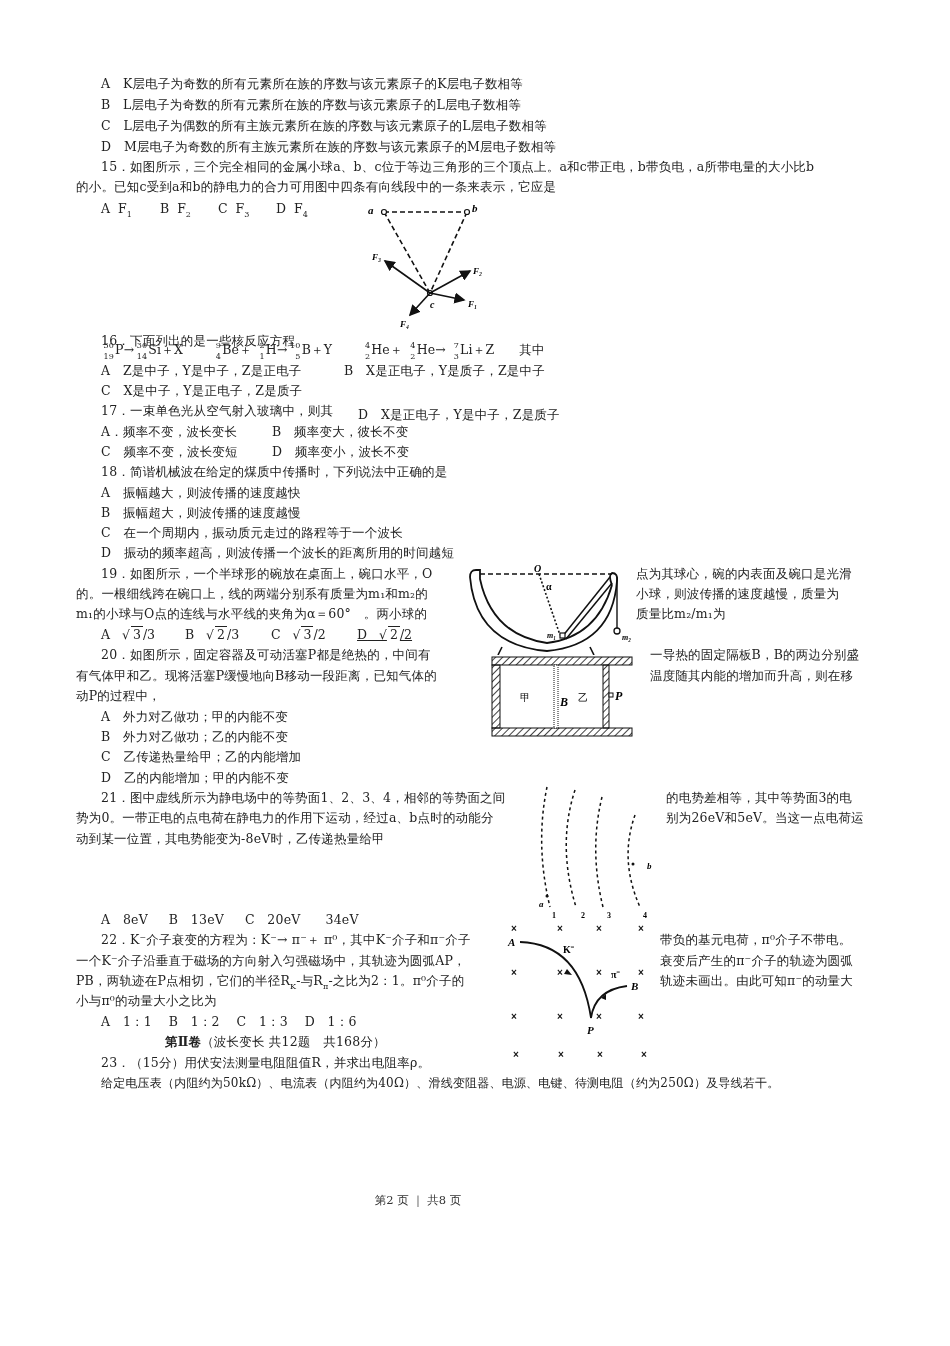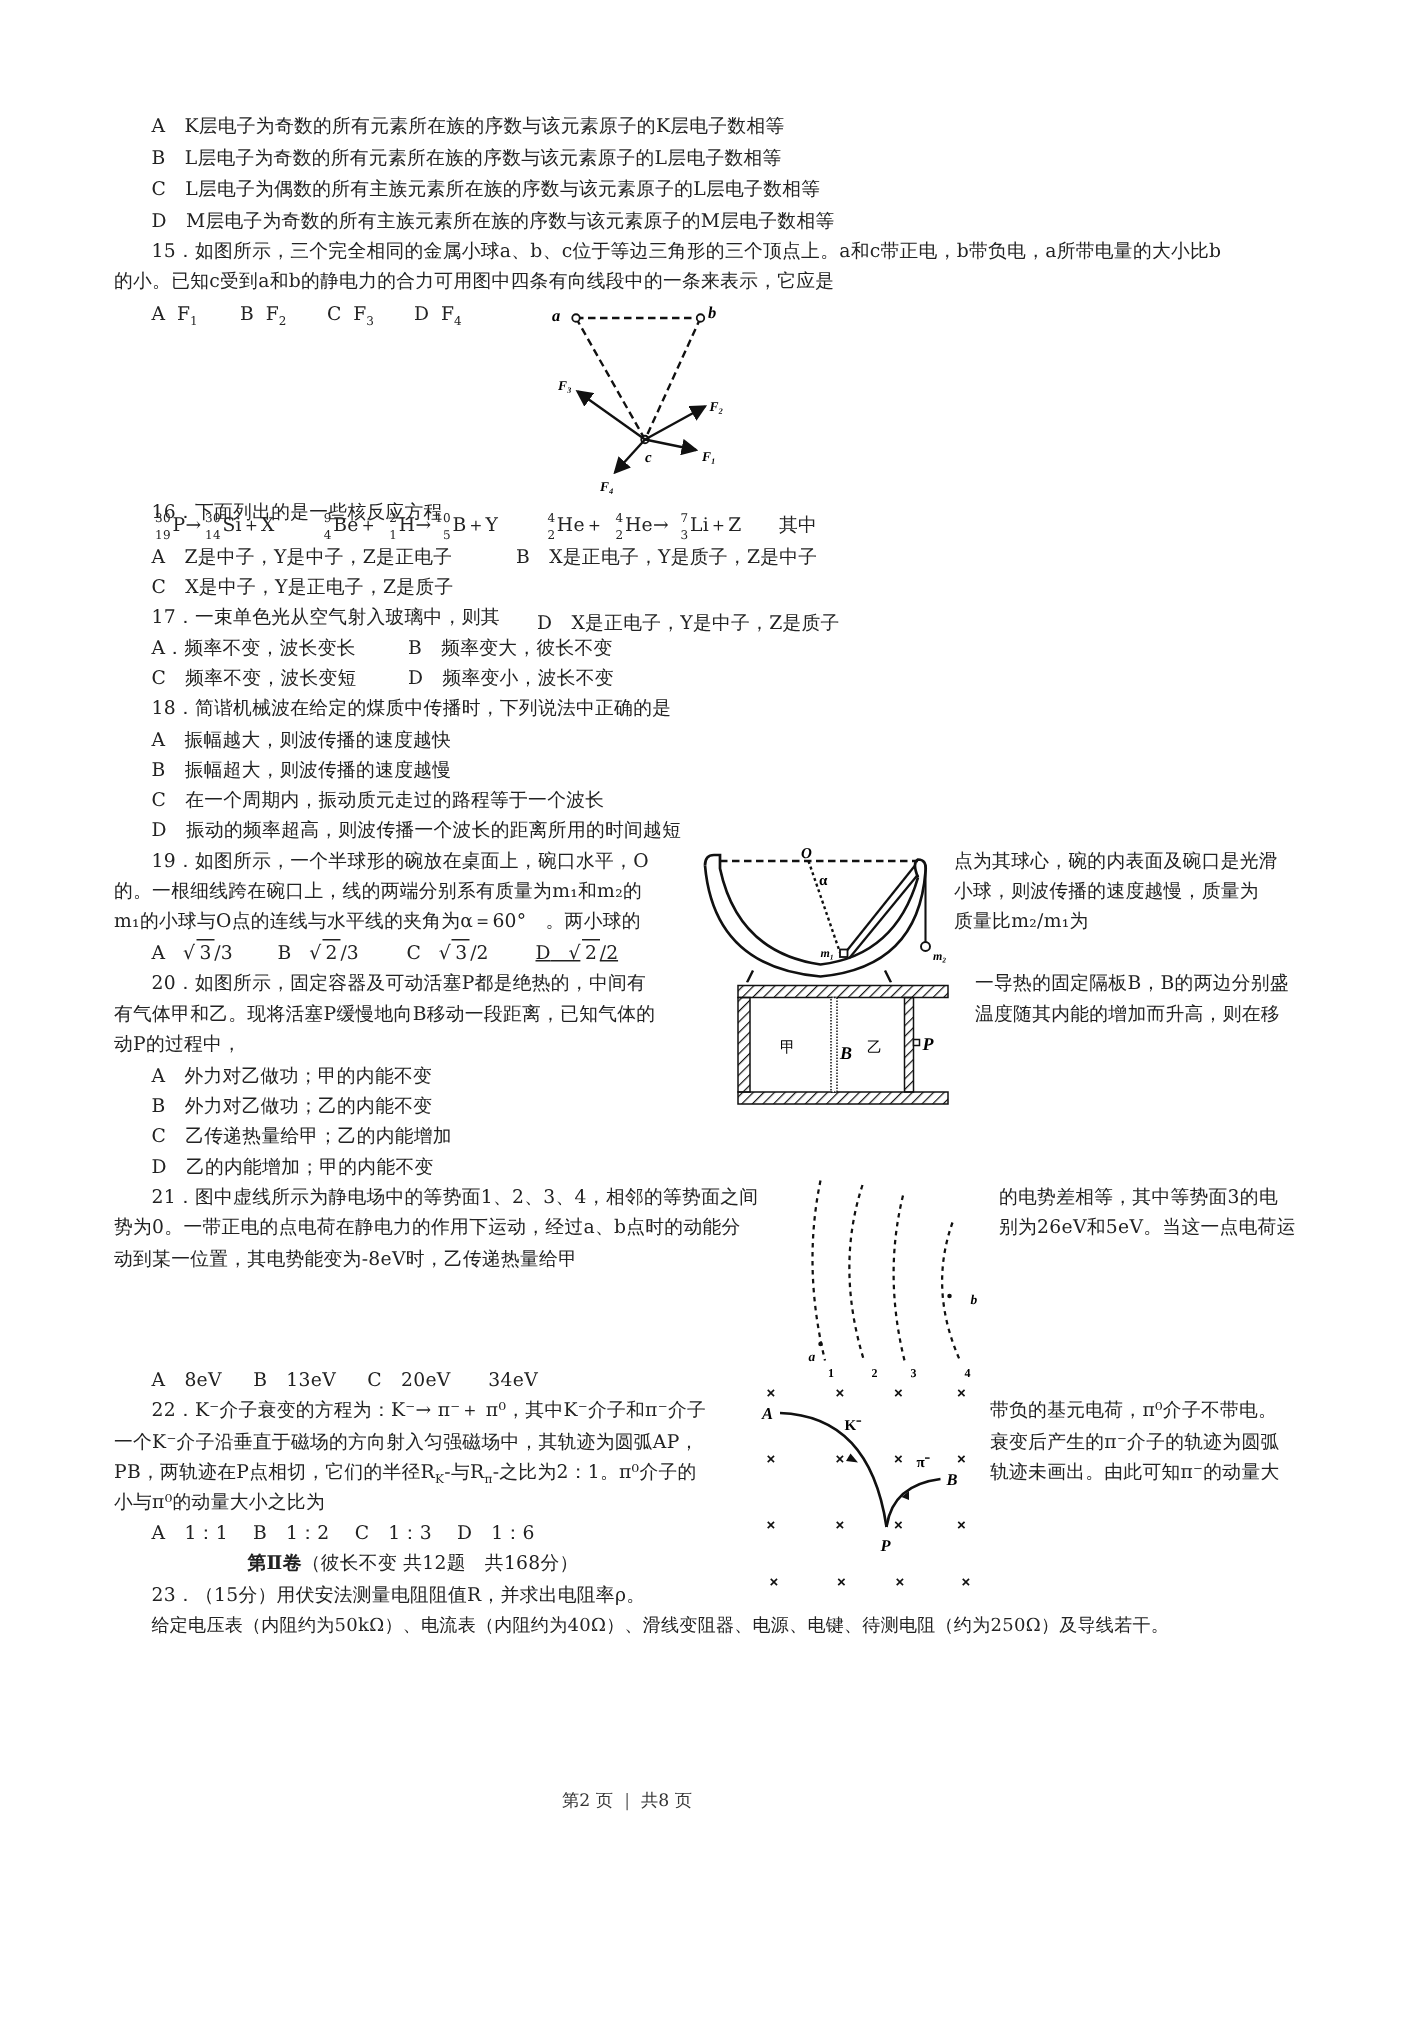--- a/index.html
+++ b/index.html
@@ -197,18 +197,18 @@
   <path d="M86,100 Q90,72 122,68" fill="none" stroke="#111" stroke-width="1.8"></path>
   <path d="M62,51 L67,57 L59,56 z" fill="#111"></path>
   <path d="M96,80 L101,76 L101,82 z" fill="#111"></path>
   <text x="3" y="28" font-size="11" font-style="italic" font-weight="bold" font-family="Liberation Serif, serif">A</text>
   <text x="58" y="35" font-size="10" font-weight="bold" font-family="Liberation Serif, serif">K⁻</text>
   <text x="106" y="60" font-size="10" font-weight="bold" font-family="Liberation Serif, serif">π⁻</text>
   <text x="126" y="72" font-size="11" font-style="italic" font-weight="bold" font-family="Liberation Serif, serif">B</text>
   <text x="82" y="116" font-size="11" font-style="italic" font-weight="bold" font-family="Liberation Serif, serif">P</text>
 </svg>
 
-<div class="line" style="left:165px;top:1032px;"><span class="bold">第Ⅱ卷</span><span>（彼长不变  共12题　共168分）</span></div>
+<div class="line" style="left:165px;top:1032px;"><span class="bold">第Ⅱ卷</span><span>（波长变长  共12题　共168分）</span></div>
 
 <div class="line" style="left:101px;top:1053px;">23．（15分）用伏安法测量电阻阻值R，并求出电阻率ρ。</div>
 <div class="line" style="left:101px;top:1073px;font-size:12px;">给定电压表（内阻约为50kΩ）、电流表（内阻约为40Ω）、滑线变阻器、电源、电键、待测电阻（约为250Ω）及导线若干。</div>
 
 <div class="footer">第2 页 ｜ 共8 页</div>
 
 </body></html>

